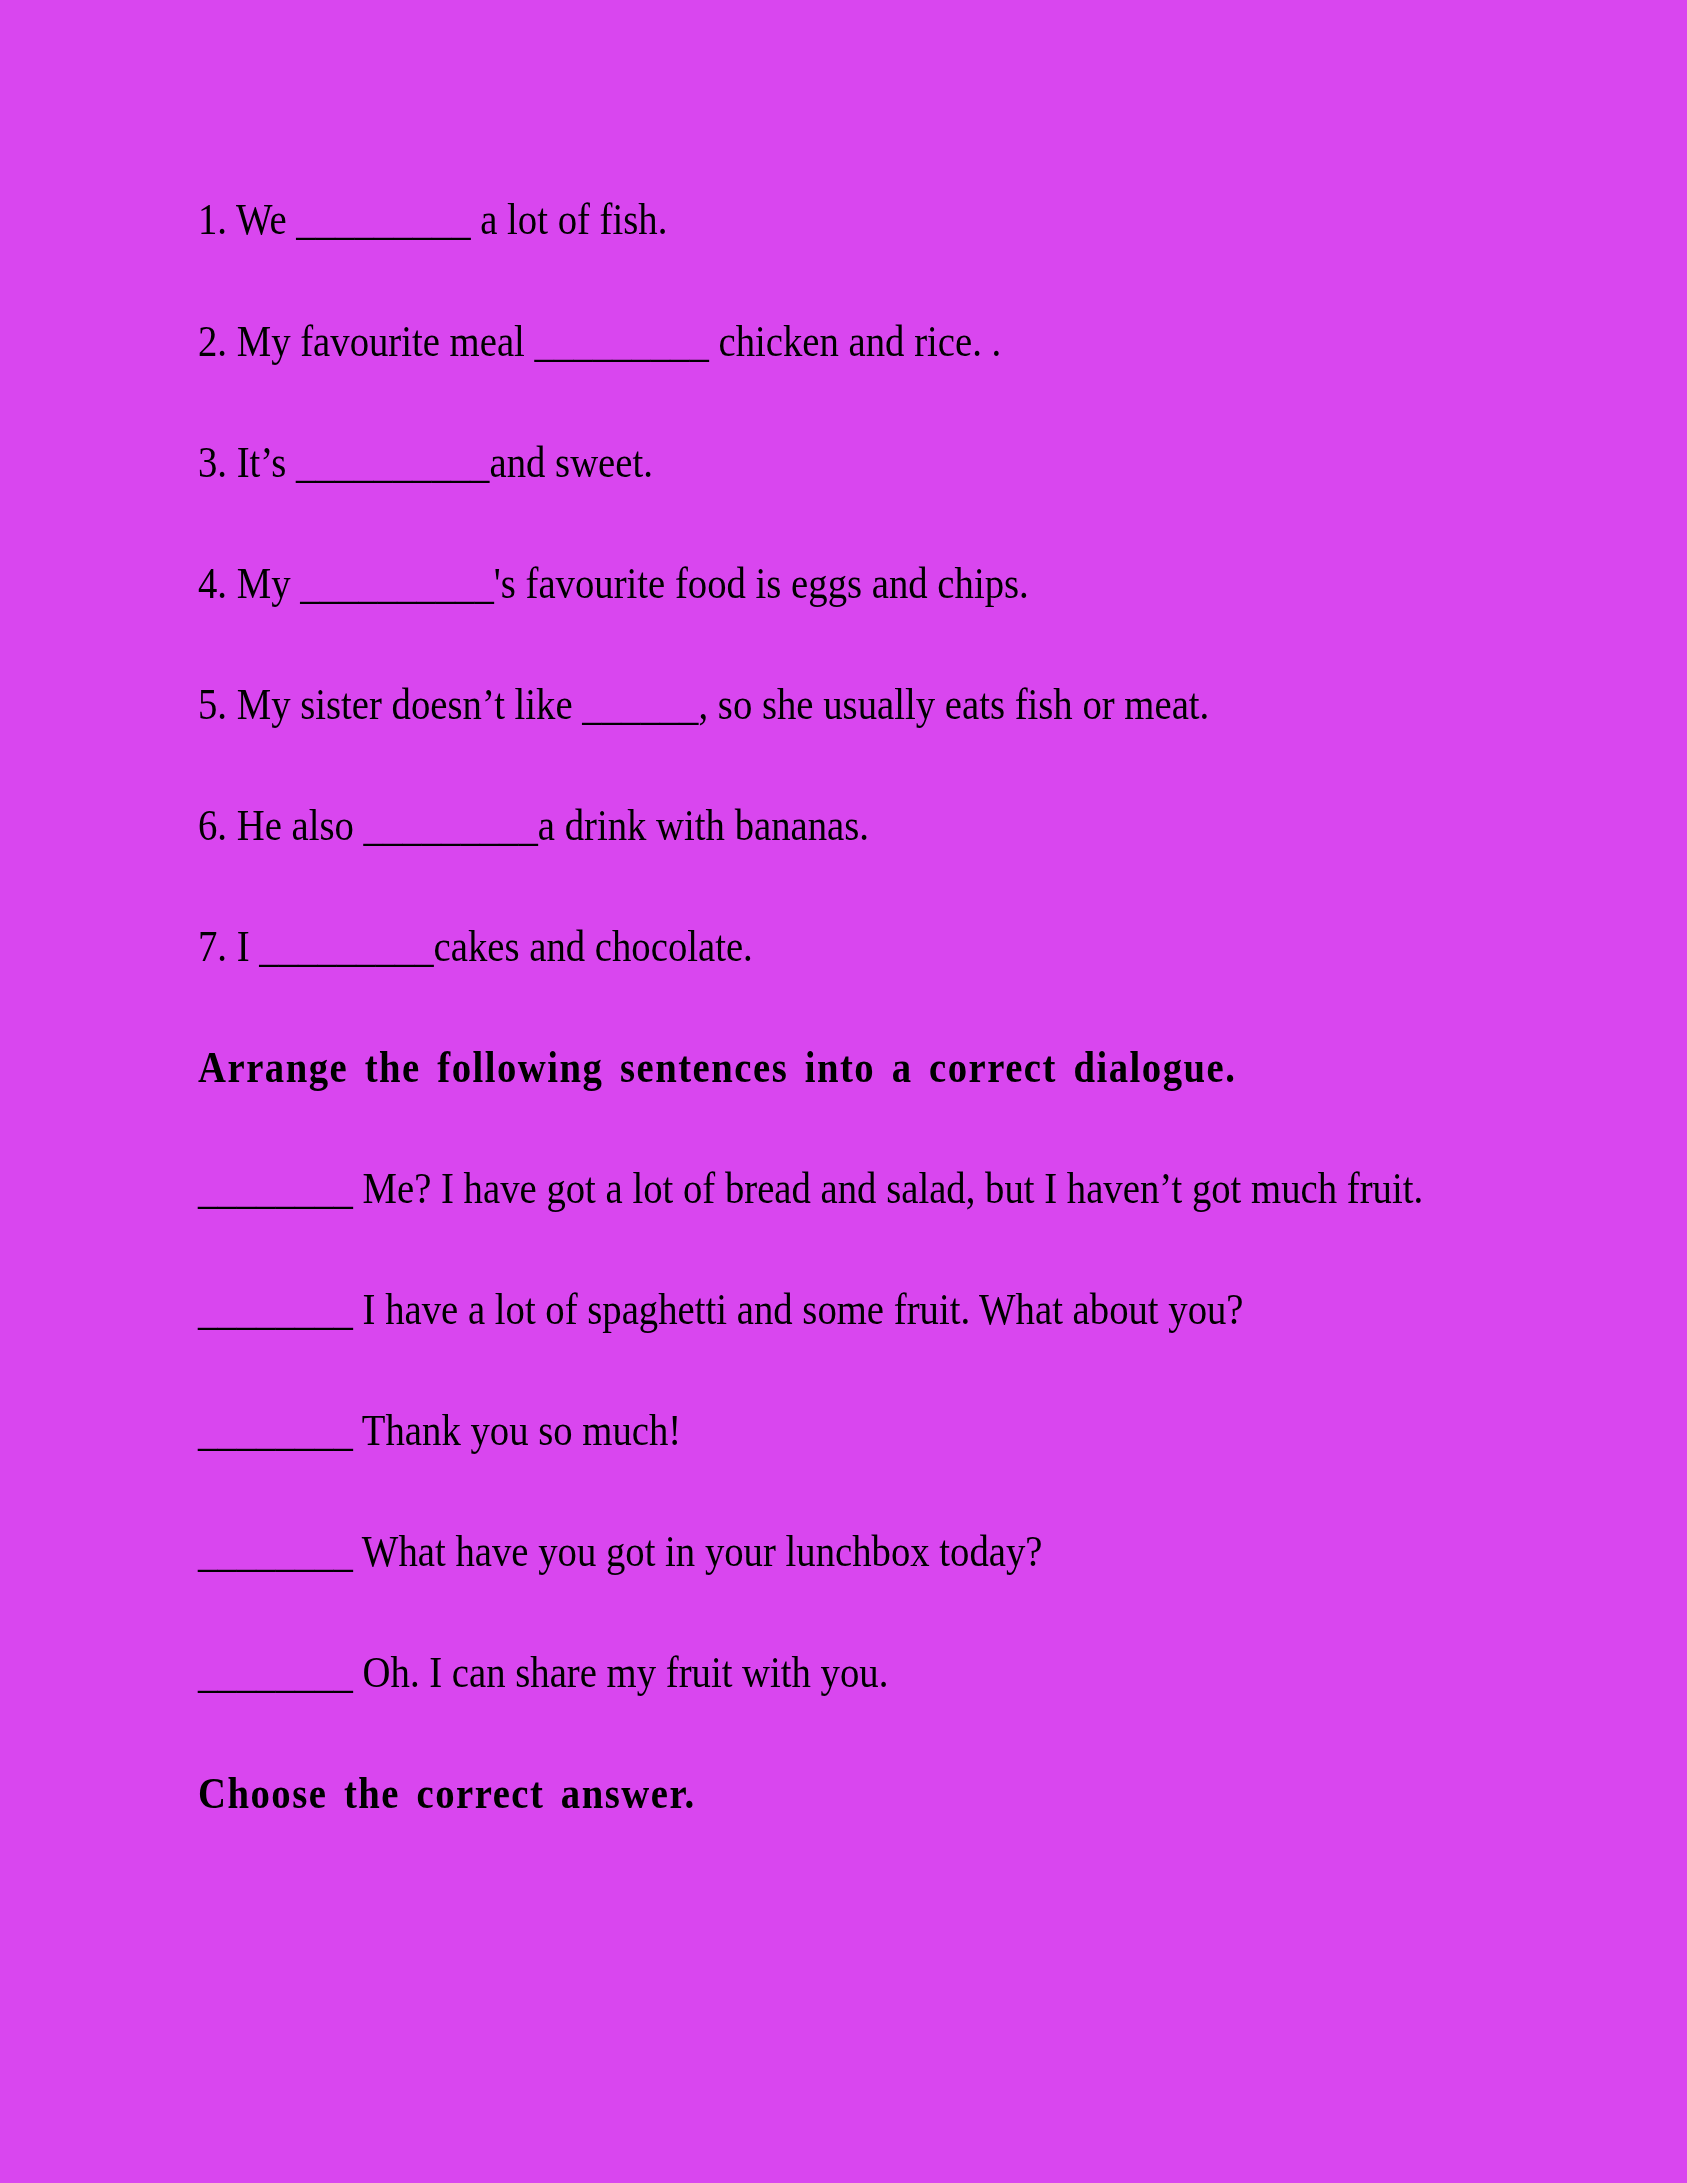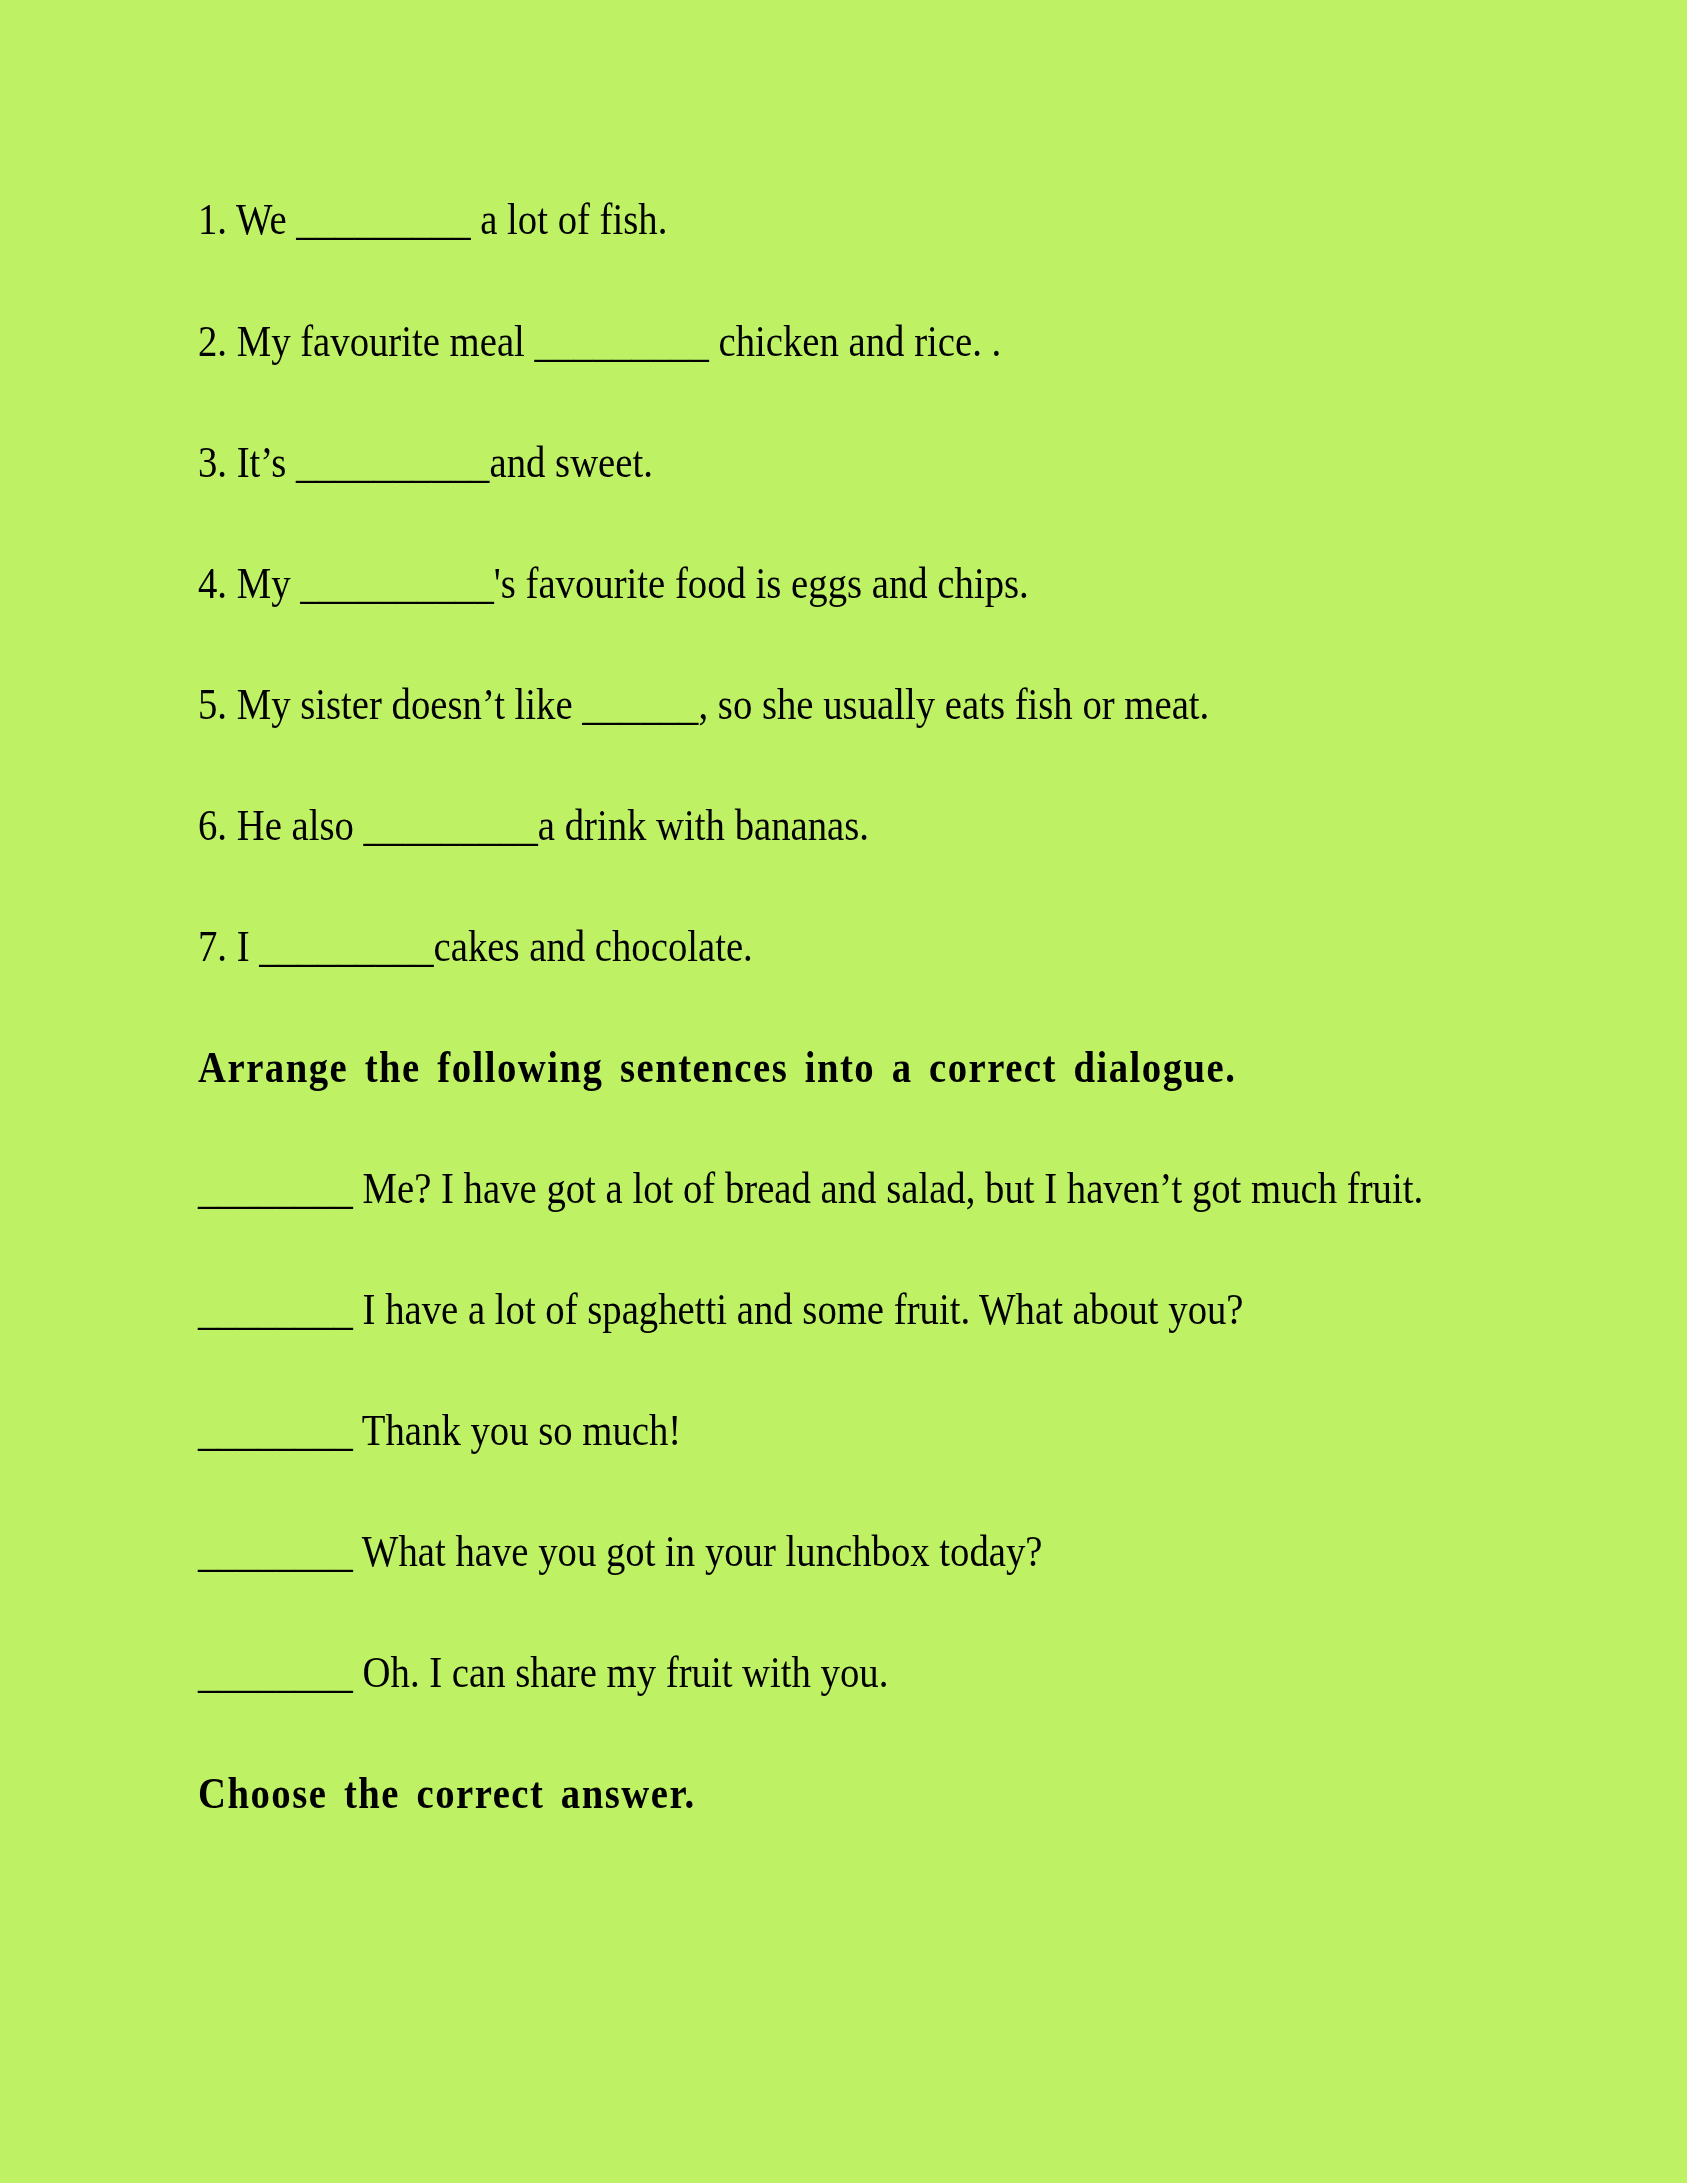--- a/index.html
+++ b/index.html
@@ -4,21 +4,21 @@
 <style>
   html, body {
     margin: 0;
     padding: 0;
     background: #ffffff;
   }
   .page {
     position: relative;
     width: 1687px;
     height: 2183px;
-    background: #bef264;
+    background: #d946ef;
     color: #000000;
     font-family: "Liberation Serif", "DejaVu Serif", serif;
     font-size: 44px;
     overflow: hidden;
   }
   .line {
     position: absolute;
     left: 198px;
     margin: 0;
     line-height: 1;

